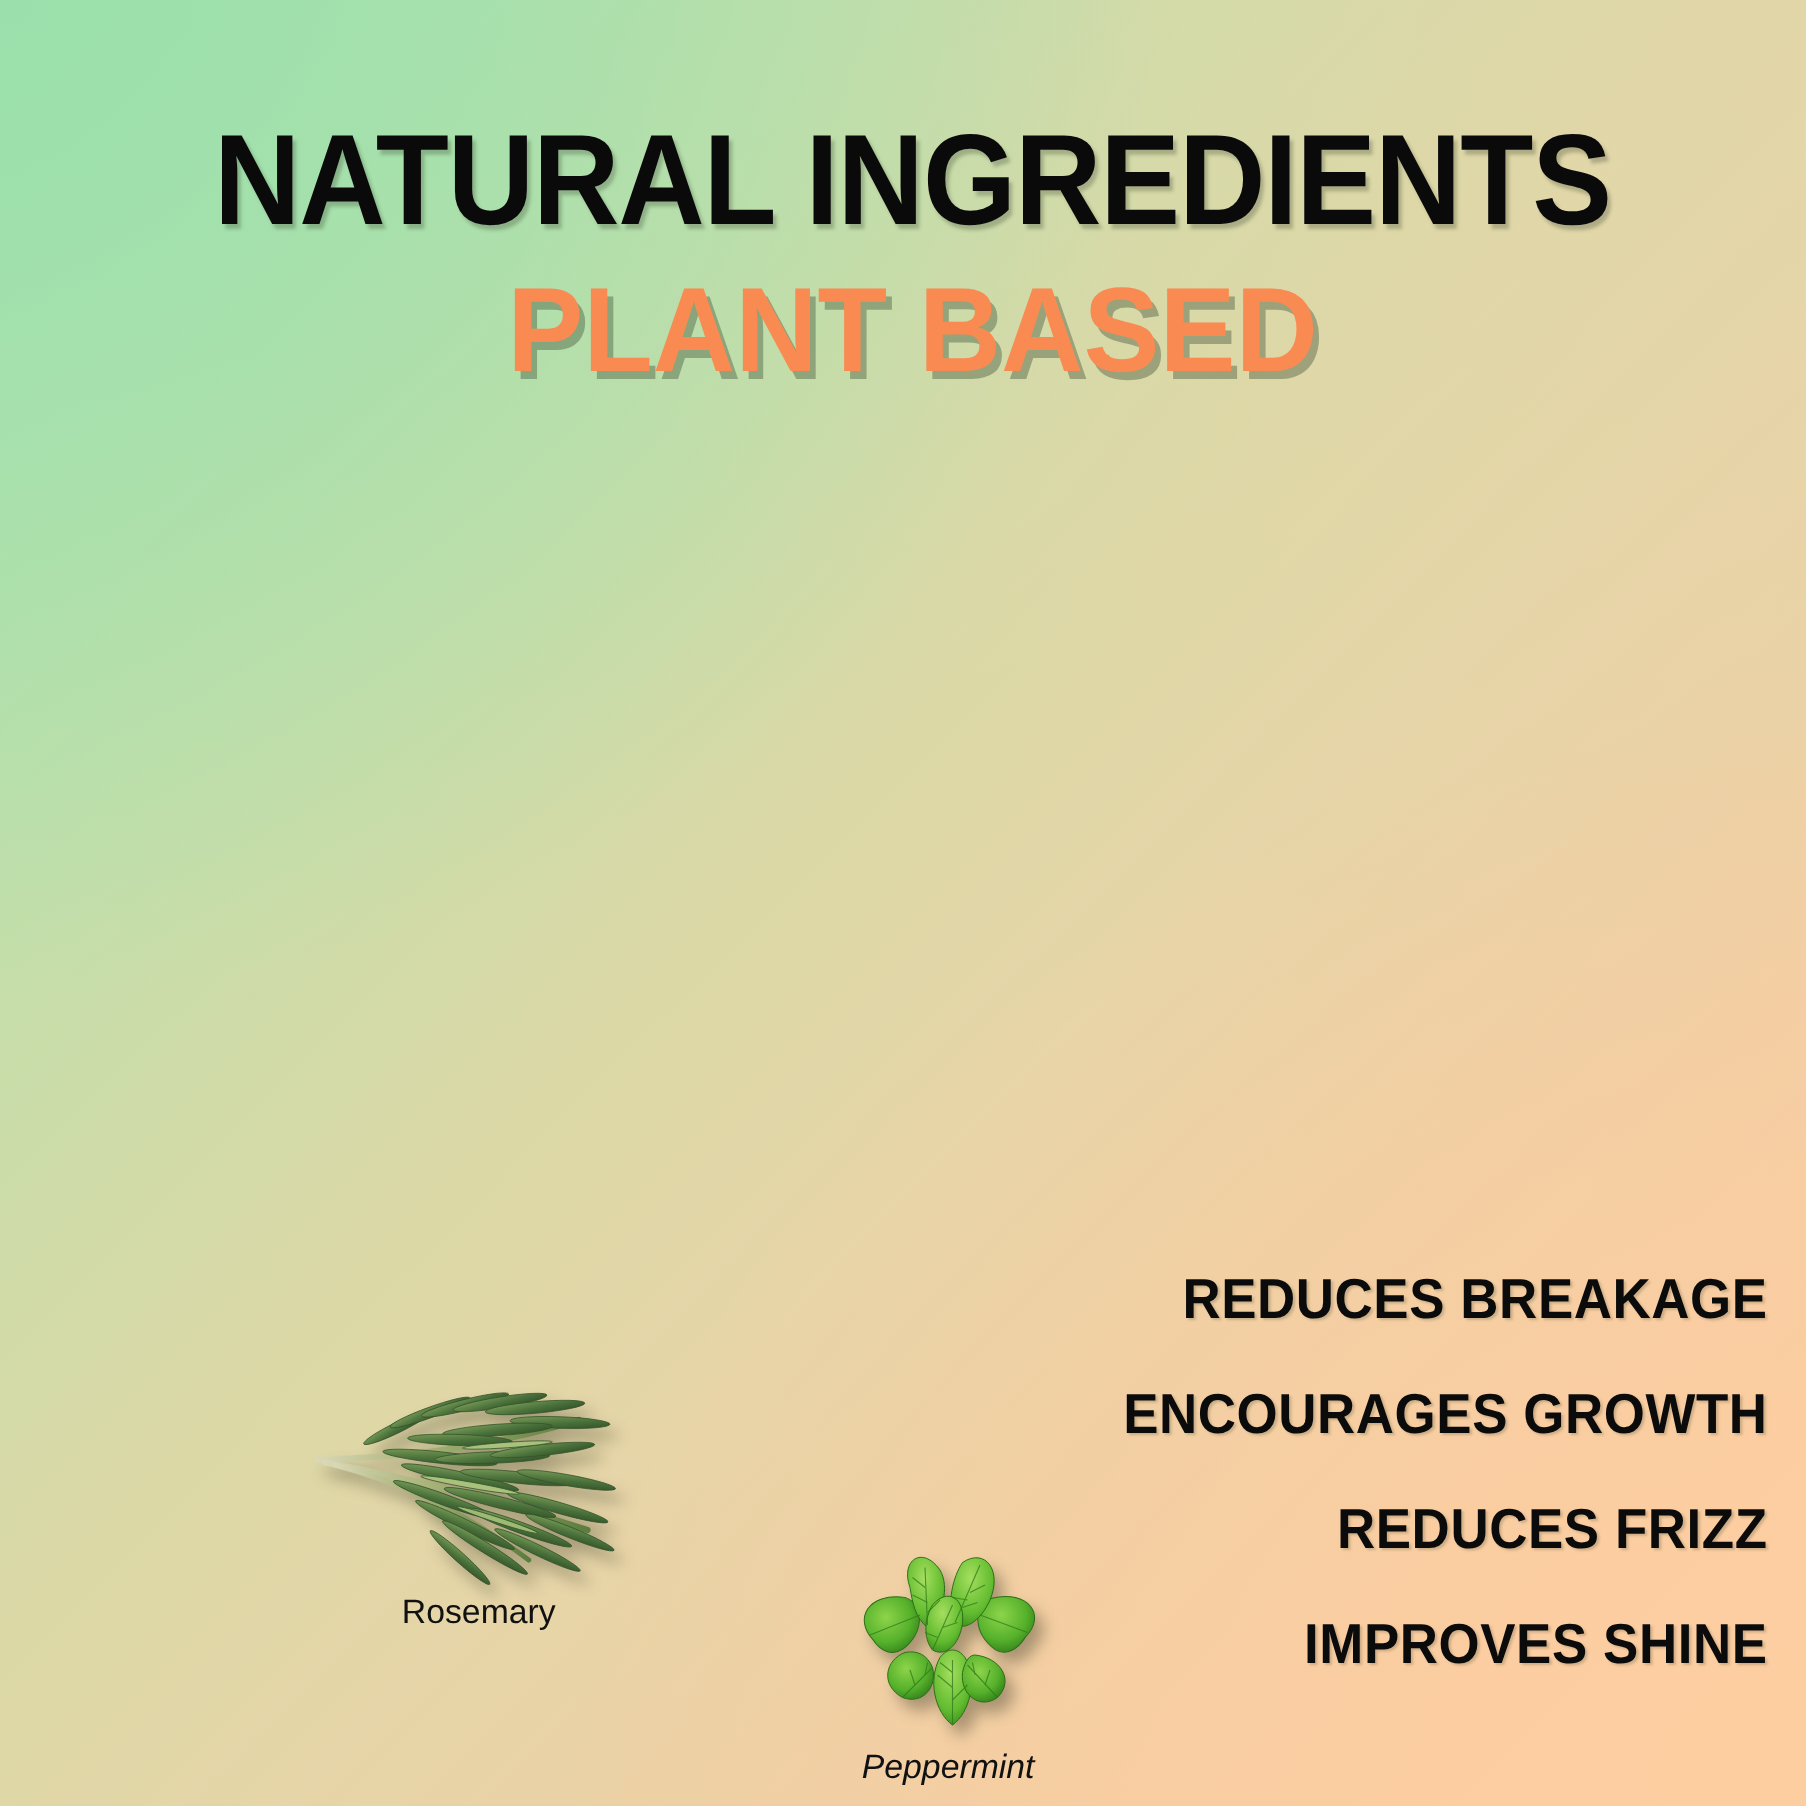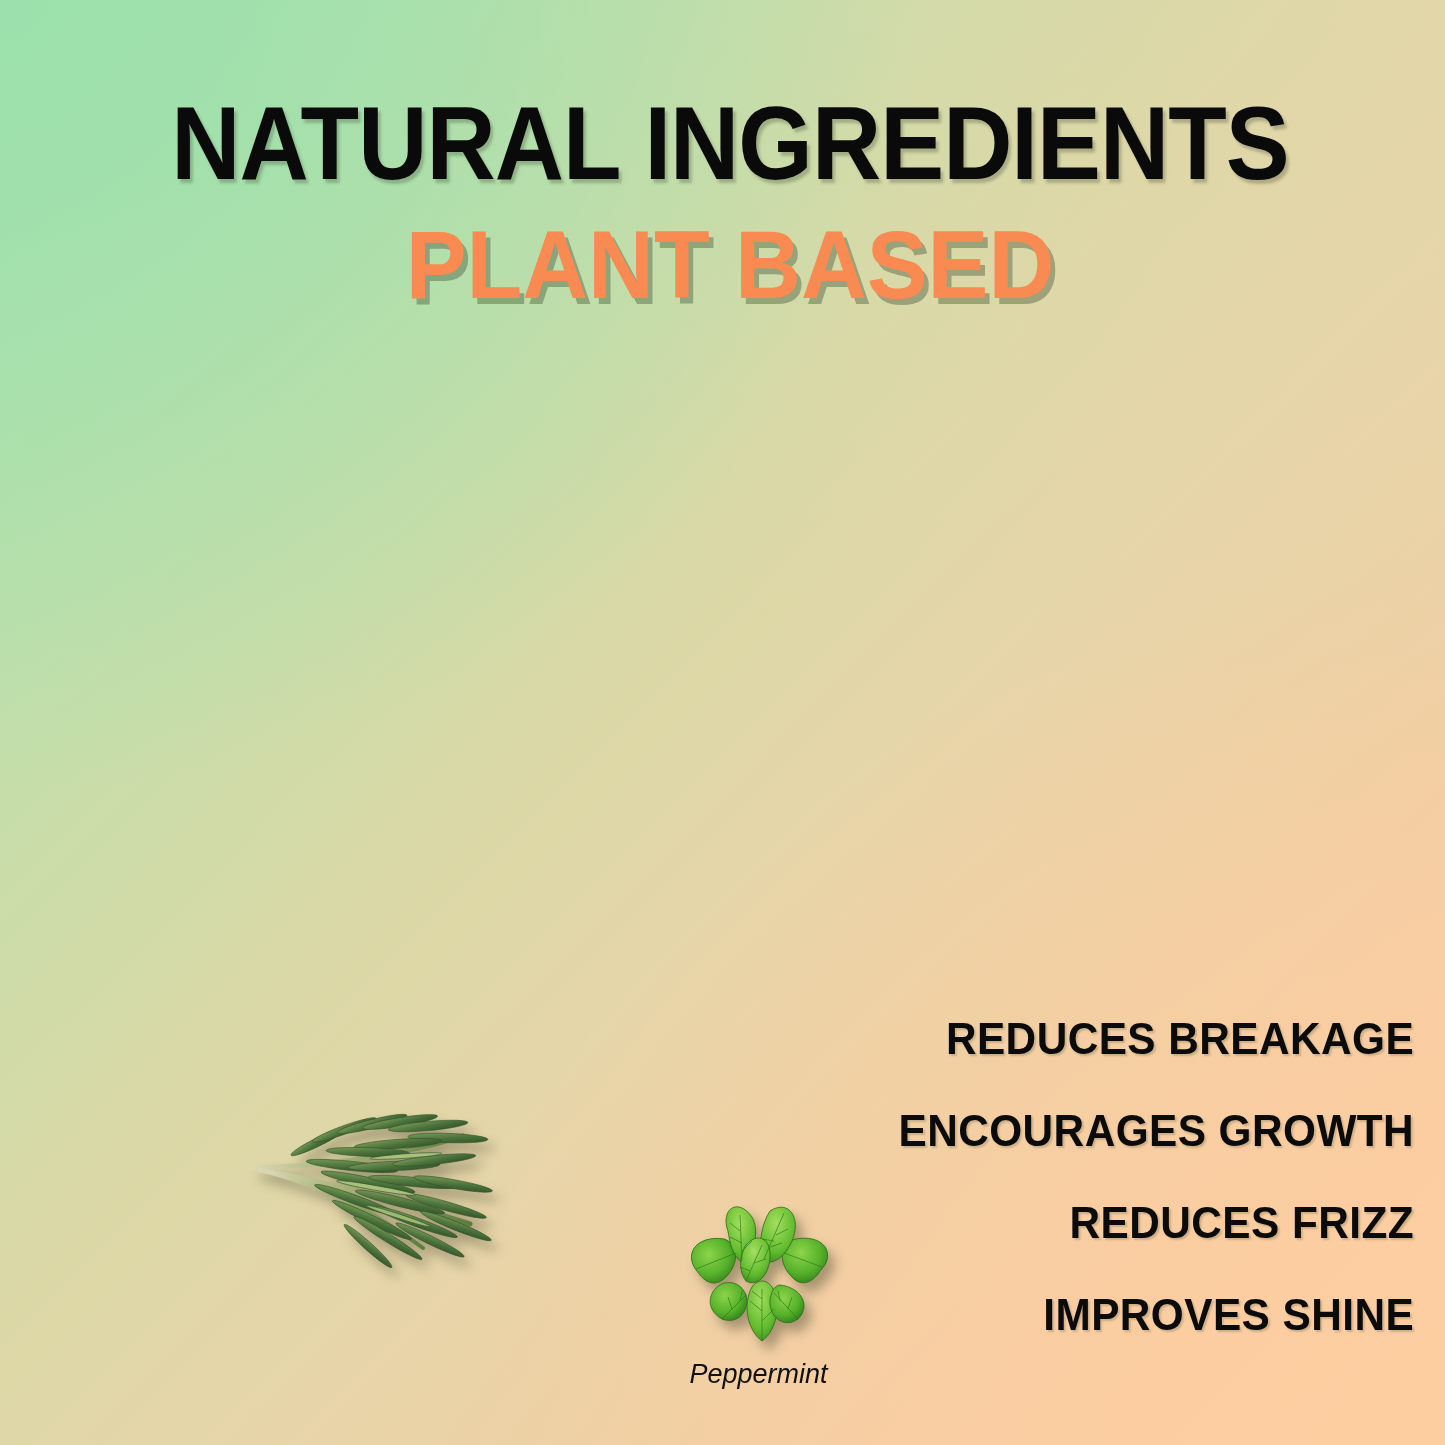--- a/index.html
+++ b/index.html
@@ -167,20 +167,21 @@
           <ellipse cx="140" cy="142" rx="40" ry="4.2" transform="rotate(32 140 142)"></ellipse>
           <ellipse cx="182" cy="144" rx="38" ry="4.2" transform="rotate(26 182 144)"></ellipse>
           <ellipse cx="120" cy="150" rx="32" ry="4.0" transform="rotate(42 120 150)"></ellipse>
 
           <ellipse cx="128" cy="92" rx="40" ry="2.4" fill="#A8C27C" transform="rotate(10 128 92)"></ellipse>
           <ellipse cx="158" cy="60" rx="36" ry="2.2" fill="#A8C27C" transform="rotate(-4 158 60)"></ellipse>
           <ellipse cx="150" cy="120" rx="34" ry="2.2" fill="#9CBA72" transform="rotate(18 150 120)"></ellipse>
         </g>
       </svg>
     </div>
+    <div class="cap">Rosemary</div>
   </div>
 
   <div class="ing" id="ing-peppermint">
     <div class="art">
       <svg width="185" height="150" viewBox="0 0 185 150" class="drop">
         <defs>
           <radialGradient id="mg" cx="40%" cy="35%" r="75%">
             <stop offset="0%" stop-color="#8DD44A"></stop>
               <stop offset="60%" stop-color="#56B12B"></stop>
               <stop offset="100%" stop-color="#2D7A18"></stop>

